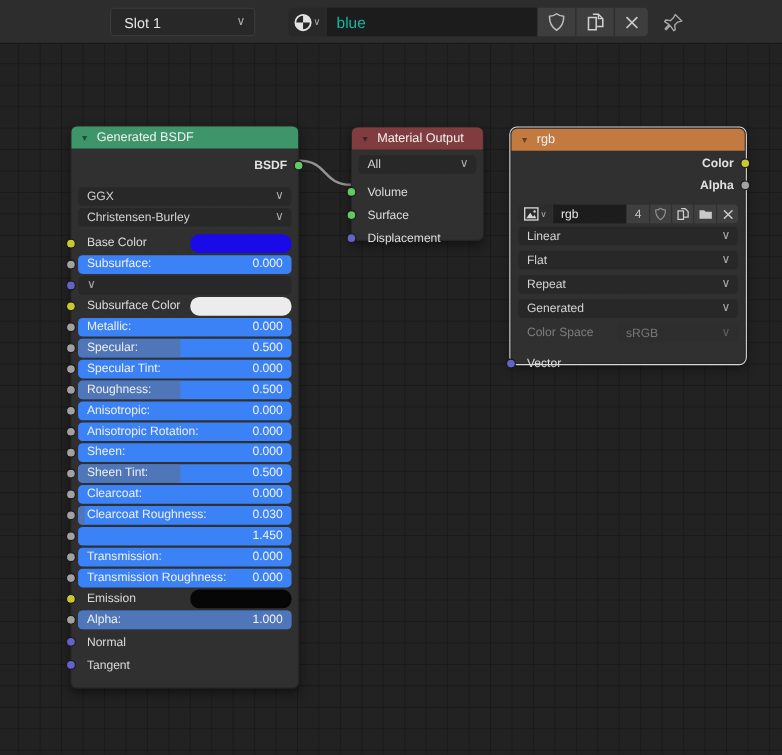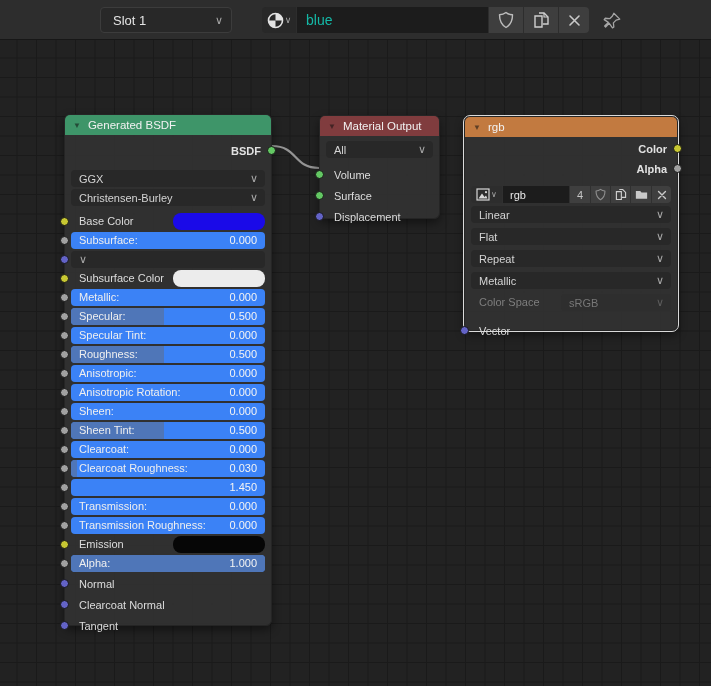--- a/index.html
+++ b/index.html
@@ -283,24 +283,20 @@
             <span class="lab">Alpha:</span>
             <span class="val">1.000</span>
           </div>
         </div>
         <div class="prow txt">
           <span class="socket sl" style="background: rgb(99, 99, 199);"></span>
           <span class="plain-label">Normal</span>
         </div>
         <div class="prow txt">
           <span class="socket sl" style="background: rgb(99, 99, 199);"></span>
-          <span class="plain-label">Clearcoat Normal</span>
-        </div>
-        <div class="prow txt">
-          <span class="socket sl" style="background: rgb(99, 99, 199);"></span>
           <span class="plain-label">Tangent</span>
         </div>
       </div>
   </div>
 
   <div class="node" style="left:319px;top:75px;width:121px;height:104px;">
     <div class="node-header hdr-red">
       <span class="tri">▼</span>
       <span>Material Output</span>
     </div>
@@ -405,21 +401,21 @@
     <div style="height:3px;"></div>
     <div class="prow">
       <div class="widget dd">
         <span class="lbl">Repeat</span>
         <span class="chev">∨</span>
       </div>
     </div>
     <div style="height:3px;"></div>
     <div class="prow">
       <div class="widget dd">
-        <span class="lbl">Metallic</span>
+        <span class="lbl">Generated</span>
         <span class="chev">∨</span>
       </div>
     </div>
     <div style="height:3px;"></div>
     <div class="cs-row">
       <span class="cs-label">Color Space</span>
       <div class="cs-dd">
         <span class="lbl">sRGB</span>
         <span class="chev">∨</span>
       </div>

